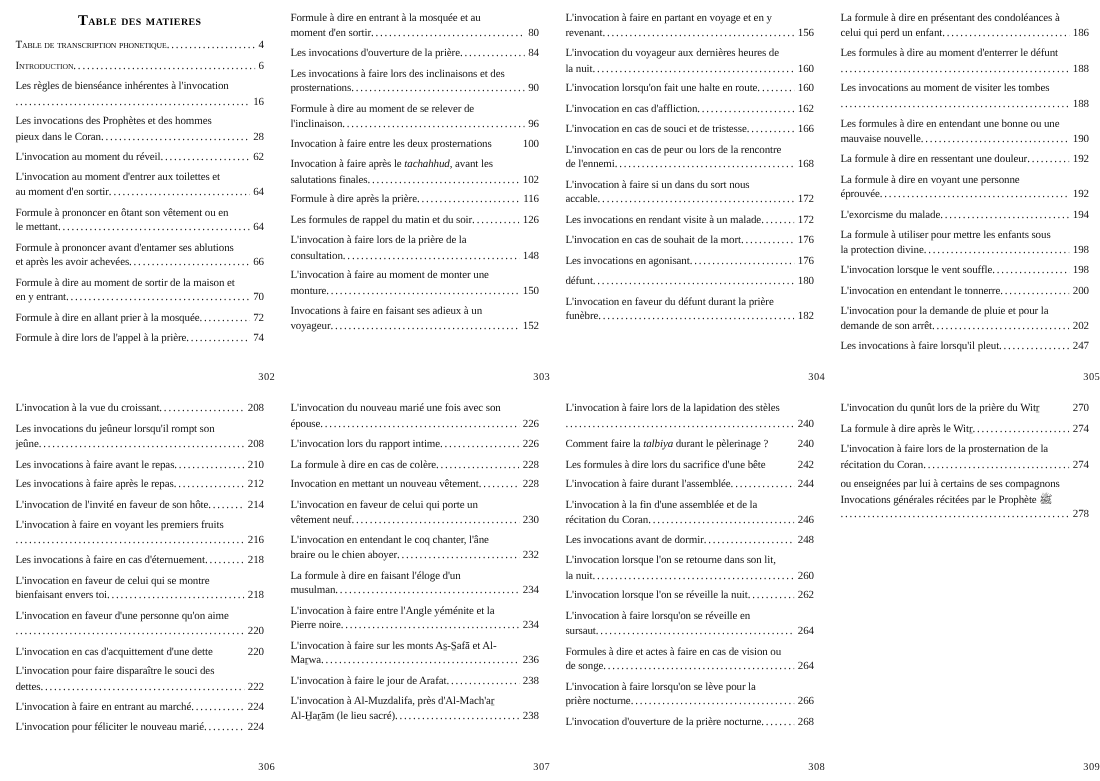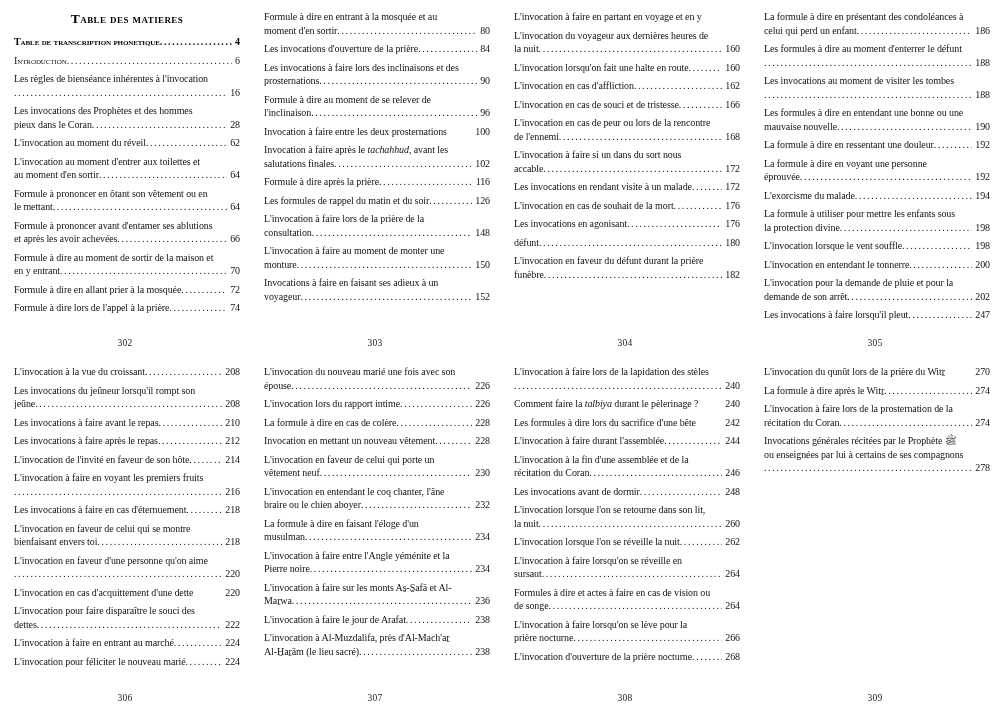--- a/index.html
+++ b/index.html
@@ -56,28 +56,28 @@
   }
   .entry .t.nodots::after { content: ""; }
   .entry .num {
     position: absolute;
     right: 0;
     bottom: 0;
     background: #ffffff;
     padding-left: 3px;
     line-height: 13.5px;
   }
-  .entry.smallcaps-bold { font-variant: small-caps; font-weight: bold; color:#000; }
+  .entry.smallcaps-bold { font-variant: small-caps; font-weight: normal; color:#000; }
   .entry.smallcaps { font-variant: small-caps; }
   .folio {
     position: absolute;
     bottom: 7px;
     left: 0;
     right: 0;
-    text-align: center;
+    text-align: right;
     font-size: 9.5px;
     letter-spacing: 0.3px;
     color: #222;
   }
 </style>
 </head>
 <body>
 
 <div class="sheet">
     <div class="page">
@@ -162,20 +162,21 @@
       </div>
       <div class="entry">
         <div class="line">Invocations à faire en faisant ses adieux à un</div>
         <div class="lastline"><span class="t">voyageur</span><span class="num">152</span></div>
       </div>
       <div class="folio">303</div>
     </div>
     <div class="page">
       <div class="entry">
         <div class="line">L'invocation à faire en partant en voyage et en y</div>
+        <div class="lastline"><span class="t">revenant</span><span class="num">156</span></div>
       </div>
       <div class="entry">
         <div class="line">L'invocation du voyageur aux dernières heures de</div>
         <div class="lastline"><span class="t">la nuit</span><span class="num">160</span></div>
       </div>
       <div class="entry">
         <div class="lastline"><span class="t">L'invocation lorsqu'on fait une halte en route</span><span class="num">160</span></div>
       </div>
       <div class="entry">
         <div class="lastline"><span class="t">L'invocation en cas d'affliction</span><span class="num">162</span></div>
@@ -395,19 +396,19 @@
         <div class="lastline"><span class="t nodots">L'invocation du qunût lors de la prière du Witṟ</span><span class="num">270</span></div>
       </div>
       <div class="entry">
         <div class="lastline"><span class="t">La formule à dire après le Witṟ</span><span class="num">274</span></div>
       </div>
       <div class="entry">
         <div class="line">L'invocation à faire lors de la prosternation de la</div>
         <div class="lastline"><span class="t">récitation du Coran</span><span class="num">274</span></div>
       </div>
       <div class="entry">
+        <div class="line">ou enseignées par lui à certains de ses compagnons</div>
         <div class="line">Invocations générales récitées par le Prophète ﷺ</div>
-        <div class="line">ou enseignées par lui à certains de ses compagnons</div>
         <div class="lastline"><span class="t"></span><span class="num">278</span></div>
       </div>
       <div class="folio">309</div>
     </div>
   </div>
 
 </body></html>

